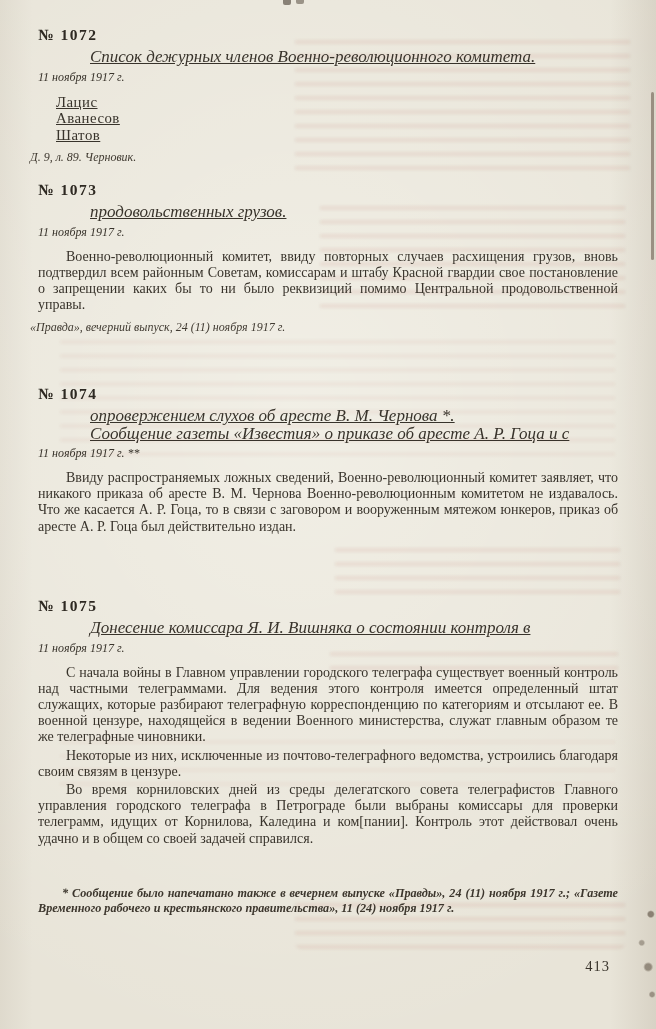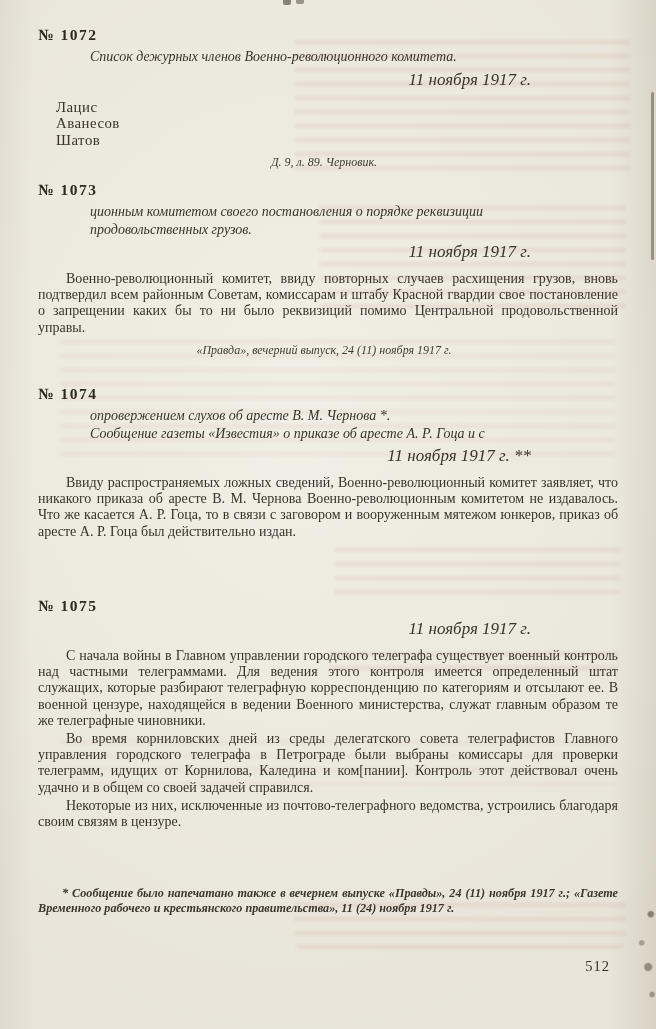--- a/index.html
+++ b/index.html
@@ -46,26 +46,26 @@
 
   .content { position:absolute; left:38px; top:0; width:580px; height:100%; z-index:2; }
   .doc, .footnotes { position:absolute; left:0; width:100%; }
   .doc-1072 { top:26px; }
   .doc-1073 { top:181px; }
   .doc-1074 { top:385px; }
   .doc-1075 { top:597px; }
   .footnotes { top:886px; }
 
   .doc-number { font-size:15.5px; font-weight:bold; letter-spacing:1.5px; margin-bottom:4px; color:#2e2922; }
-  .doc-title  { font-style:italic; font-size:14px; line-height:17.5px; margin:0 36px 0 52px; }
-  .doc-date   { font-style:italic; font-size:17px; text-align:right; margin:4px 87px 9px 0; }
+  .doc-title  { font-style:italic; font-size:17px; line-height:17.5px; margin:0 36px 0 52px;text-decoration:underline; }
+  .doc-date   { font-style:italic; font-size:12px; text-align:left; margin:4px 41px 9px 0; }
   .body-par   { font-size:14px; line-height:16.2px; text-align:justify; text-indent:28px; margin-bottom:2px; }
-  .doc-source { font-style:italic; font-size:12px; margin:7px 0 0 -8px; color:#413b32;text-align:center; }
+  .doc-source { font-style:italic; font-size:12px; margin:7px 0 0 -8px; color:#413b32; }
 
-  .names { margin:5px 0 3px 18px; }
+  .names { margin:5px 0 3px 18px;text-decoration:underline; }
   .name  { font-size:14.8px; line-height:16.5px; letter-spacing:0.5px; }
 
   .footnotes { font-style:italic; font-size:12.2px; line-height:15.2px; text-align:justify; color:#3c362d;font-weight:bold; }
   .footnotes p { text-indent:24px; }
 
   .page-number { position:absolute; z-index:2; right:46px; bottom:54px;
     font-size:14.5px; letter-spacing:1px; color:#38332b; }
 </style>
 </head>
 <body>
@@ -96,48 +96,48 @@
         <div class="name">Лацис</div>
         <div class="name">Аванесов</div>
         <div class="name">Шатов</div>
       </div>
       <div class="doc-source">Д. 9, л. 89. Черновик.</div>
     </section>
 
     <section class="doc doc-1073">
       <div class="doc-number">№ 1073</div>
       <div class="doc-title">
-        <div class="t-line">ционным комитетом своего постановления о порядке реквизиции</div>
         <div class="t-line">продовольственных грузов.</div>
       </div>
       <div class="doc-date">11 ноября 1917 г.</div>
       <p class="body-par">Военно-революционный комитет, ввиду повторных случаев расхищения грузов, вновь подтвердил всем районным Советам, комиссарам и штабу Красной гвардии свое постановление о запрещении каких бы то ни было реквизиций помимо Центральной продовольственной управы.</p>
       <div class="doc-source">«Правда», вечерний выпуск, 24 (11) ноября 1917 г.</div>
     </section>
 
     <section class="doc doc-1074">
       <div class="doc-number">№ 1074</div>
       <div class="doc-title">
         <div class="t-line">опровержением слухов об аресте В. М. Чернова *.</div>
         <div class="t-line">Сообщение газеты «Известия» о приказе об аресте А. Р. Гоца и с</div>
       </div>
       <div class="doc-date">11 ноября 1917 г. **</div>
       <p class="body-par">Ввиду распространяемых ложных сведений, Военно-революционный комитет заявляет, что никакого приказа об аресте В. М. Чернова Военно-революционным комитетом не издавалось. Что же касается А. Р. Гоца, то в связи с заговором и вооруженным мятежом юнкеров, приказ об аресте А. Р. Гоца был действительно издан.</p>
     </section>
 
     <section class="doc doc-1075">
       <div class="doc-number">№ 1075</div>
       <div class="doc-title">
+        <div class="t-line">Донесение комиссара Я. И. Вишняка о состоянии контроля в</div>
       </div>
       <div class="doc-date">11 ноября 1917 г.</div>
       <p class="body-par">С начала войны в Главном управлении городского телеграфа существует военный контроль над частными телеграммами. Для ведения этого контроля имеется определенный штат служащих, которые разбирают телеграфную корреспонденцию по категориям и отсылают ее. В военной цензуре, находящейся в ведении Военного министерства, служат главным образом те же телеграфные чиновники.</p>
+      <p class="body-par">Некоторые из них, исключенные из почтово-телеграфного ведомства, устроились благодаря своим связям в цензуре.</p>
       <p class="body-par">Во время корниловских дней из среды делегатского совета телеграфистов Главного управления городского телеграфа в Петрограде были выбраны комиссары для проверки телеграмм, идущих от Корнилова, Каледина и ком[пании]. Контроль этот действовал очень удачно и в общем со своей задачей справился.</p>
-      <p class="body-par">Некоторые из них, исключенные из почтово-телеграфного ведомства, устроились благодаря своим связям в цензуре.</p>
     </section>
 
     <section class="footnotes">
       <p>* Сообщение было напечатано также в вечернем выпуске «Правды», 24 (11) ноября 1917 г.; «Газете Временного рабочего и крестьянского правительства», 11 (24) ноября 1917 г.</p>
     </section>
 
   </main>
 
-  <div class="page-number">512</div>
+  <div class="page-number">413</div>
 </div>
 
 </body></html>

